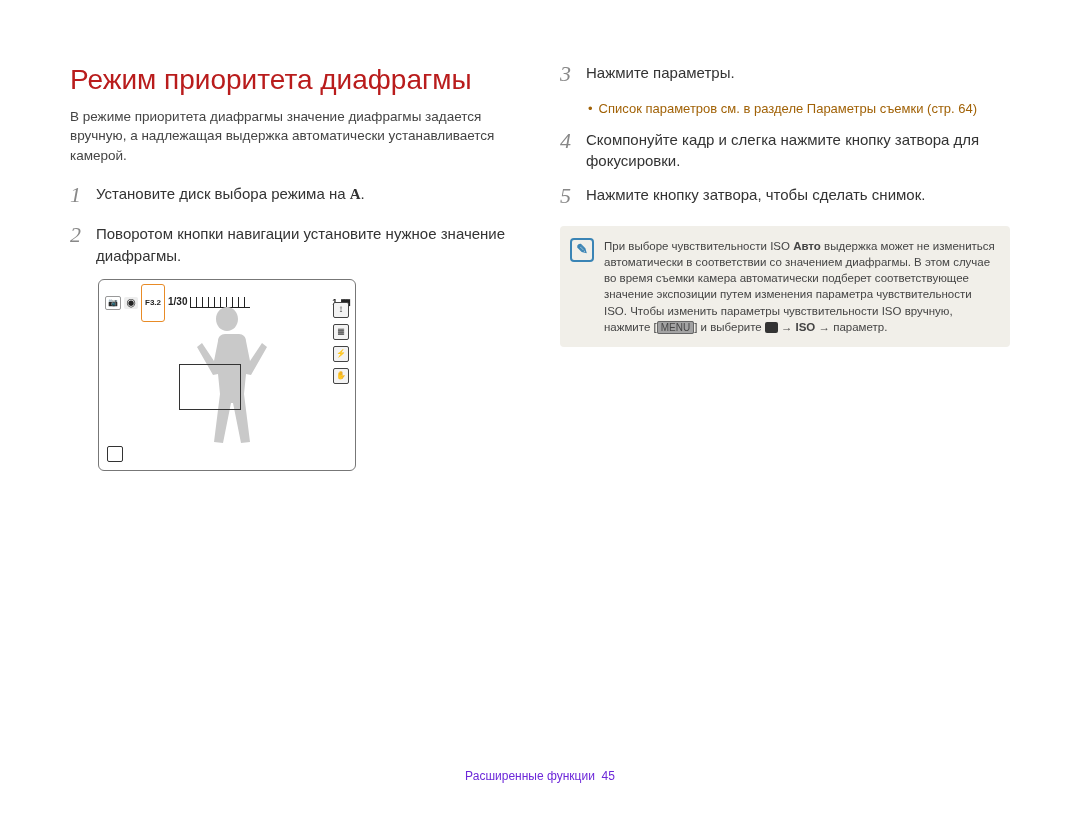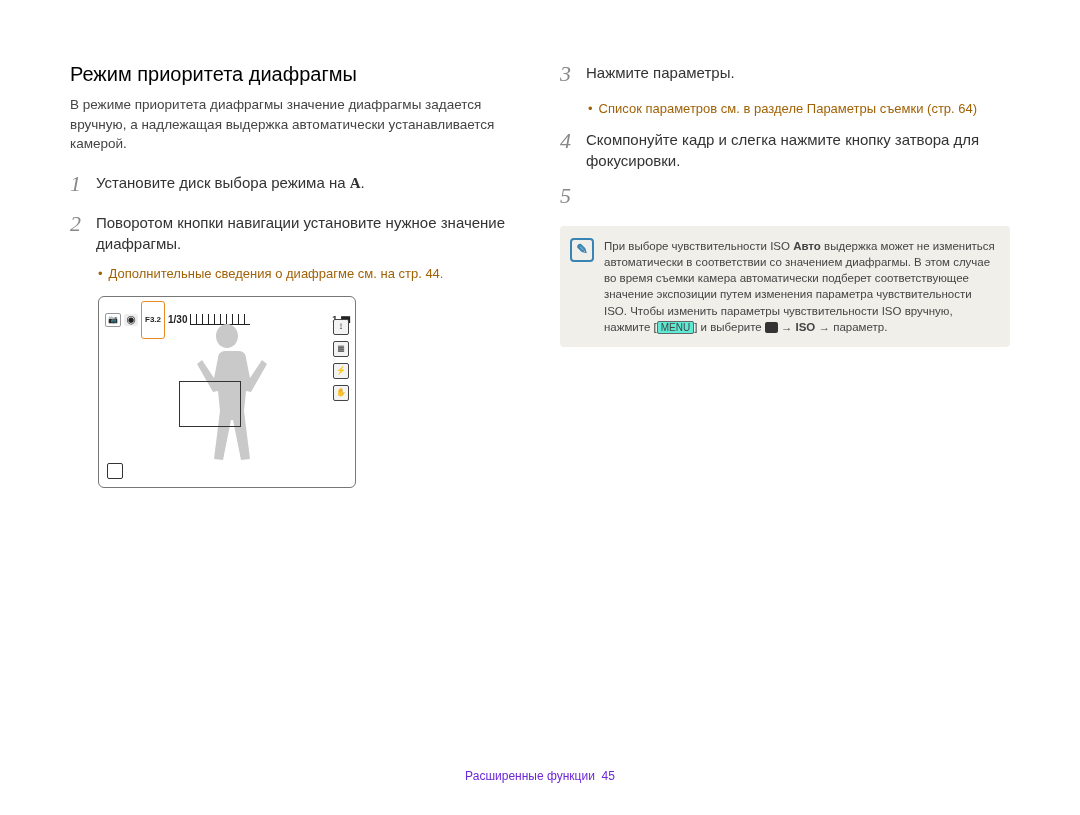--- a/index.html
+++ b/index.html
@@ -30,23 +30,23 @@
   }
   .columns {
     display: flex;
     flex: 1 1 auto;
     gap: 40px;
   }
   .col {
     width: 50%;
   }
   h1.section-title {
-    font-size: 20px;
+    font-size: 28px;
     font-weight: 400;
-    color: #000000;
+    color: #b91c1c;
     margin: 0 0 6px 0;
   }
   .intro {
     font-size: 13.5px;
     color: #444;
     margin-bottom: 16px;
   }
   .step {
     display: flex;
     align-items: flex-start;
@@ -190,21 +190,21 @@
     display:flex;align-items:center;justify-content:center;
     font-weight: bold;
     font-size: 14px;
   }
   .note-box .kw-auto { font-weight: bold; }
   .menu-kbd {
     border: 1px solid #666;
     border-radius: 2px;
     padding: 0 3px;
     font-size: 10px;
-    background: #5eead4;
+    background: #a3a3a3;
     font-family: Arial;
   }
   .cam-glyph {
     display:inline-block;
     width:13px;height:11px;background:#333;border-radius:2px;
     vertical-align:middle;
   }
   .arrow { margin: 0 3px; }
   .footer {
     text-align: center;
@@ -229,21 +229,20 @@
         <div class="step-num">1</div>
         <div class="step-text">
           <span>Установите диск выбора режима на </span><span class="mode-A">A</span><span>.</span>
         </div>
       </div>
 
       <div class="step">
         <div class="step-num">2</div>
         <div class="step-text">Поворотом кнопки навигации установите нужное значение диафрагмы.</div>
       </div>
-      <div class="bullet">Дополнительные сведения о диафрагме см. на стр. 44.</div>
 
       <div class="screenshot-frame">
         <div class="lcd-top">
           <span class="lcd-icon badge-camera">📷</span>
           <span class="lcd-icon badge-eye">◉</span>
           <span class="badge-f">F3.2</span>
           <span class="lcd-shutter">1/30</span>
           <span class="ev-scale" title="-2  -1  0  +1  +2"></span>
           <span class="spacer"></span>
           <span style="font-weight:bold;">1</span>
@@ -273,20 +272,21 @@
       </div>
       <div class="bullet">Список параметров см. в разделе Параметры съемки (стр. 64)</div>
 
       <div class="step">
         <div class="step-num">4</div>
         <div class="step-text">Скомпонуйте кадр и слегка нажмите кнопку затвора для фокусировки.</div>
       </div>
 
       <div class="step">
         <div class="step-num">5</div>
+        <div class="step-text">Нажмите кнопку затвора, чтобы сделать снимок.</div>
       </div>
 
       <div class="note-box">
         <div class="note-icon">✎</div>
         <span>При выборе чувствительности ISO </span><span class="kw-auto">Авто</span><span> выдержка может не измениться автоматически в соответствии со значением диафрагмы. В этом случае во время съемки камера автоматически подберет соответствующее значение экспозиции путем изменения параметра чувствительности ISO. Чтобы изменить параметры чувствительности ISO вручную, нажмите [</span><span class="menu-kbd">MENU</span><span>] и выберите </span><span class="cam-glyph"></span><span class="arrow">→</span><b>ISO</b><span> → параметр.</span>
       </div>
 
     </div>
   </div>
 

